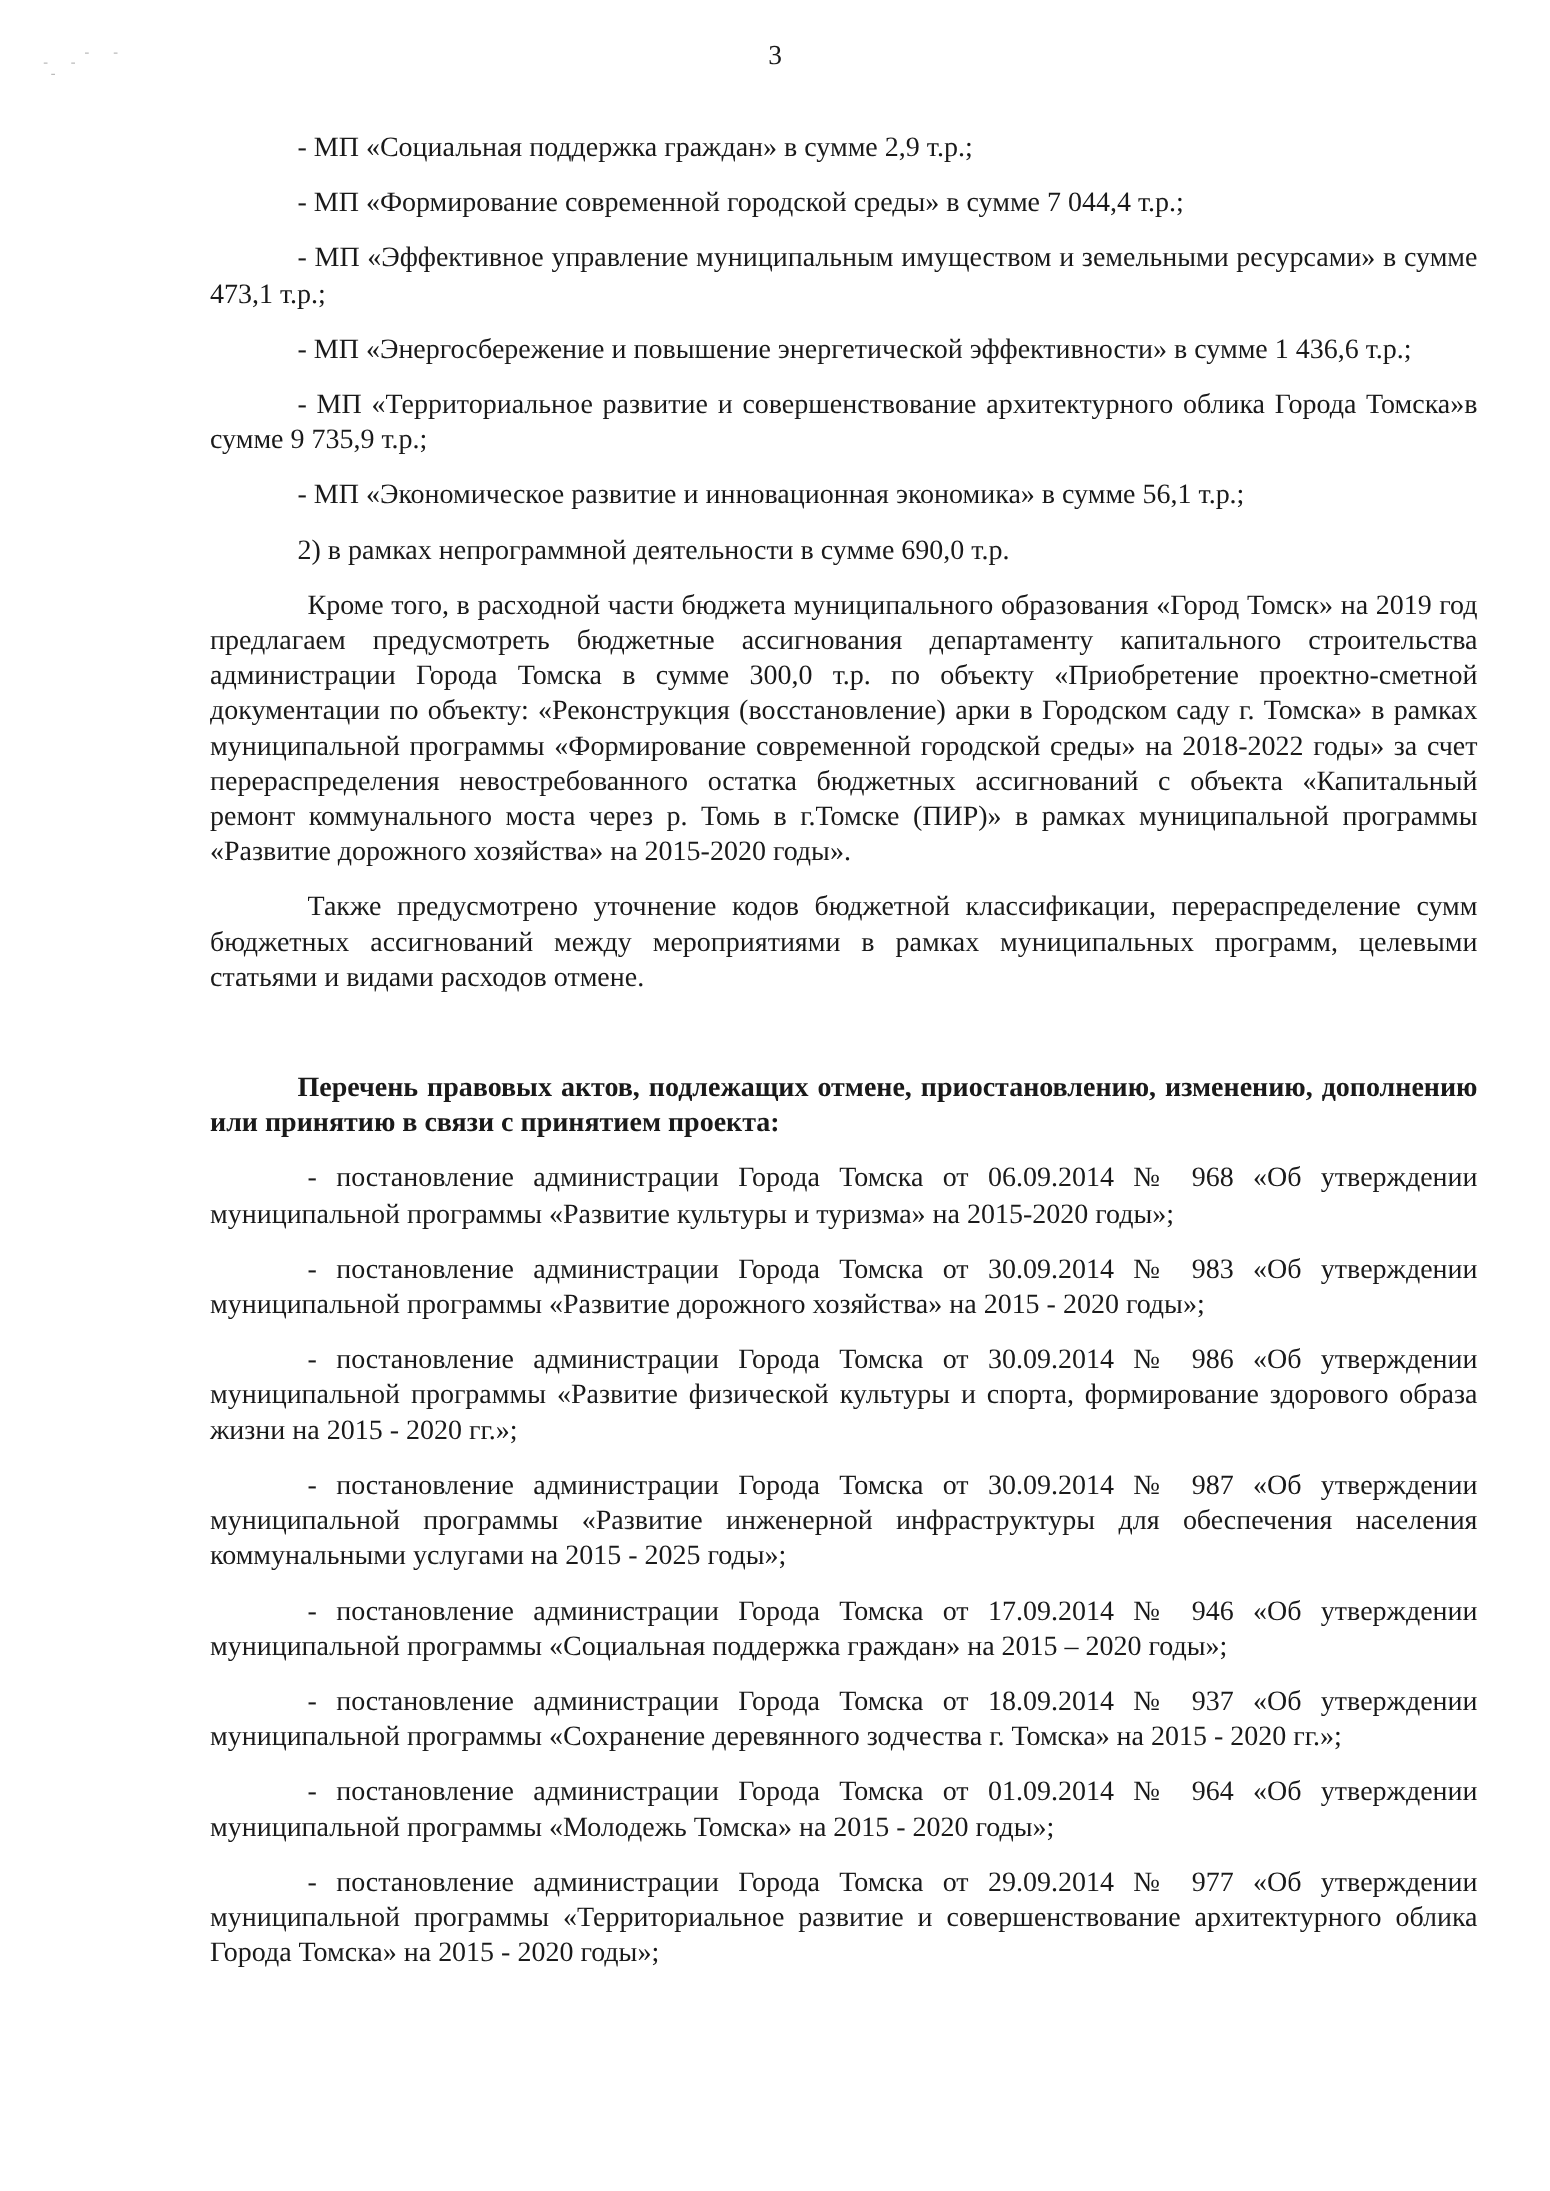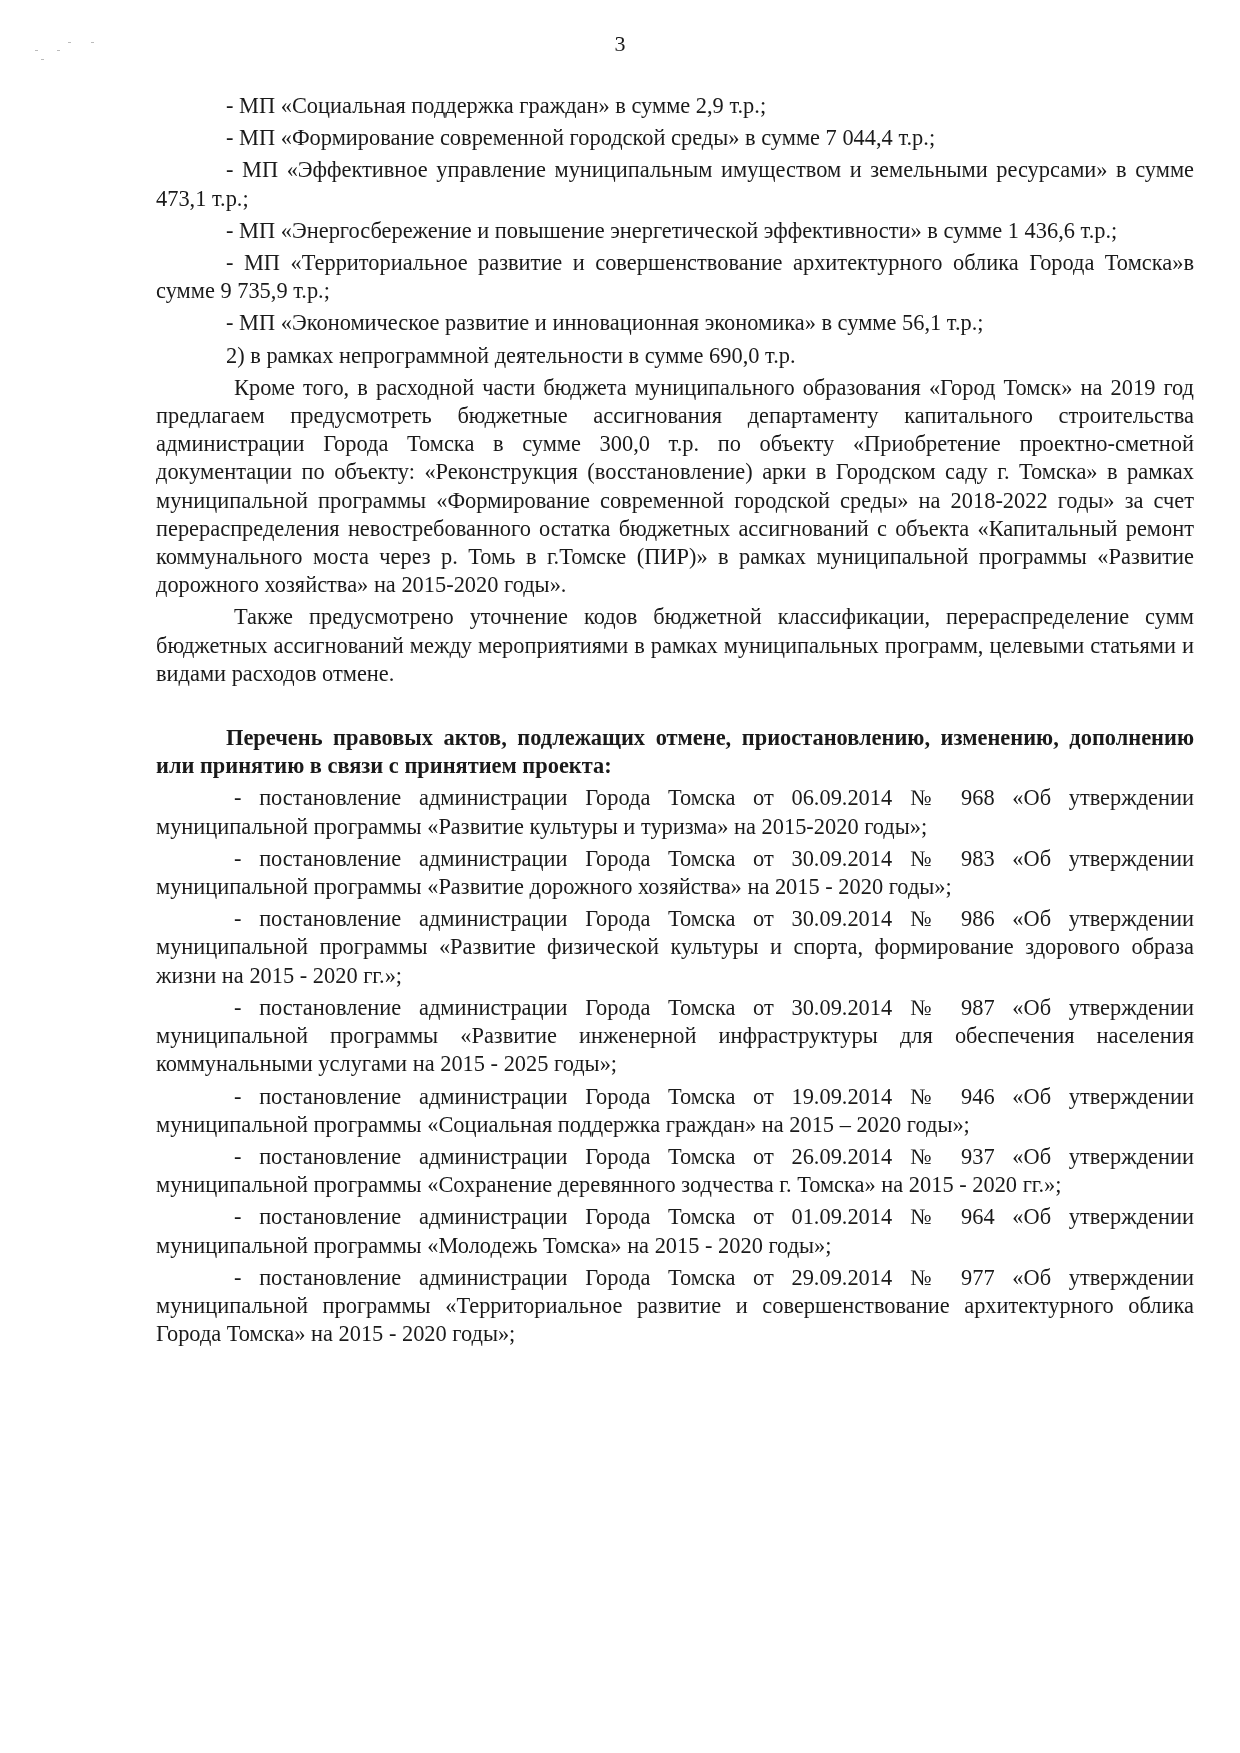--- a/index.html
+++ b/index.html
@@ -13,21 +13,21 @@
   }
   .page-number {
     position: absolute; top: 30px; left: 0; width: 1240px; text-align: center;
     font-size: 22px;
   }
   .specks { position: absolute; left: 35px; top: 40px; width: 80px; height: 30px; }
   .specks span { position: absolute; width: 3px; height: 1px; background: #bbb; }
   .content {
     position: absolute; left: 152px; top: 88px; width: 1046px;
   }
-  .p { margin: 4px; text-align: justify; text-align-last: left; }
+  .p { margin: 16px; text-align: justify; text-align-last: left; }
   .indent { text-indent: 78px; }
   .indent-small { text-indent: 70px; }
   .gap { height: 28px; }
   .heading { font-weight: bold; }
 </style>
 </head>
 <body>
 
 <div class="page">
   <div class="specks">
@@ -49,18 +49,18 @@
     <p class="p indent-small">- МП «Экономическое развитие и инновационная экономика» в сумме 56,1 т.р.;</p>
     <p class="p indent-small">2) в рамках непрограммной деятельности в сумме 690,0 т.р.</p>
     <p class="p indent">Кроме того, в расходной части бюджета муниципального образования «Город Томск» на 2019 год предлагаем предусмотреть бюджетные ассигнования департаменту капитального строительства администрации Города Томска в сумме 300,0 т.р. по объекту «Приобретение проектно-сметной документации по объекту: «Реконструкция (восстановление) арки в Городском саду г. Томска» в рамках муниципальной программы «Формирование современной городской среды» на 2018-2022 годы» за счет перераспределения невостребованного остатка бюджетных ассигнований с объекта «Капитальный ремонт коммунального моста через р. Томь в г.Томске (ПИР)» в рамках муниципальной программы  «Развитие дорожного хозяйства» на 2015-2020 годы».</p>
     <p class="p indent">Также предусмотрено уточнение кодов бюджетной классификации, перераспределение сумм бюджетных ассигнований между мероприятиями в рамках муниципальных программ, целевыми статьями и видами расходов отмене.</p>
     <div class="gap"></div>
     <p class="p indent-small heading">Перечень правовых актов, подлежащих отмене, приостановлению, изменению, дополнению или принятию в связи с принятием проекта:</p>
     <p class="p indent">- постановление администрации Города Томска от 06.09.2014 № 968 «Об утверждении муниципальной программы «Развитие культуры и туризма» на 2015-2020 годы»;</p>
     <p class="p indent">- постановление администрации Города Томска от 30.09.2014 № 983 «Об утверждении муниципальной программы «Развитие дорожного хозяйства» на 2015 - 2020 годы»;</p>
     <p class="p indent">- постановление администрации Города Томска от 30.09.2014 № 986 «Об утверждении муниципальной программы «Развитие физической культуры и спорта, формирование здорового образа жизни на 2015 - 2020 гг.»;</p>
     <p class="p indent">- постановление администрации Города Томска от 30.09.2014 № 987 «Об утверждении муниципальной программы «Развитие инженерной инфраструктуры для обеспечения населения коммунальными услугами на 2015 - 2025 годы»;</p>
-    <p class="p indent">- постановление администрации Города Томска от 19.09.2014 № 946 «Об утверждении муниципальной программы «Социальная поддержка граждан» на 2015 – 2020 годы»;</p>
-    <p class="p indent">- постановление администрации Города Томска от 26.09.2014 № 937 «Об утверждении муниципальной программы «Сохранение деревянного зодчества г. Томска» на 2015 - 2020 гг.»;</p>
+    <p class="p indent">- постановление администрации Города Томска от 17.09.2014 № 946 «Об утверждении муниципальной программы «Социальная поддержка граждан» на 2015 – 2020 годы»;</p>
+    <p class="p indent">- постановление администрации Города Томска от 18.09.2014 № 937 «Об утверждении муниципальной программы «Сохранение деревянного зодчества г. Томска» на 2015 - 2020 гг.»;</p>
     <p class="p indent">- постановление администрации Города Томска от 01.09.2014 № 964 «Об утверждении муниципальной программы «Молодежь Томска» на 2015 - 2020 годы»;</p>
     <p class="p indent">- постановление администрации Города Томска от 29.09.2014 № 977 «Об утверждении муниципальной программы «Территориальное развитие и совершенствование архитектурного облика Города Томска» на 2015 - 2020 годы»;</p>
   </div>
 </div>
 
 </body></html>

